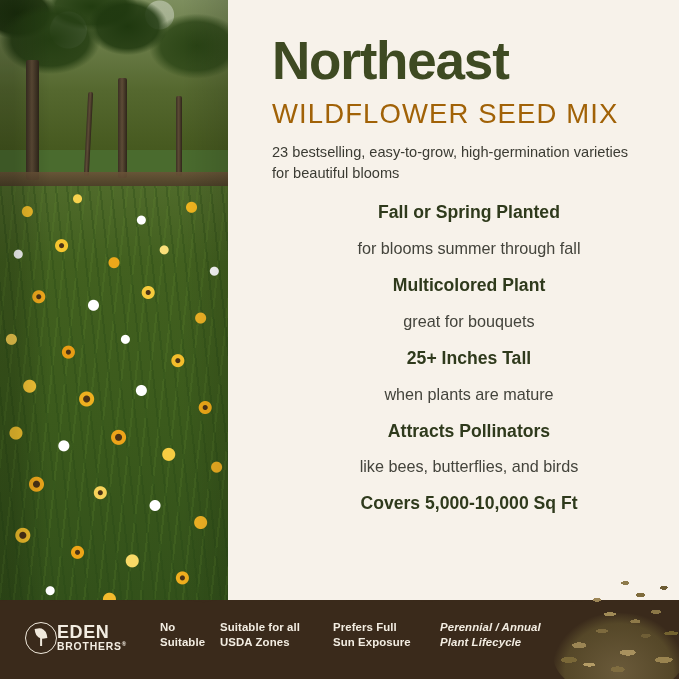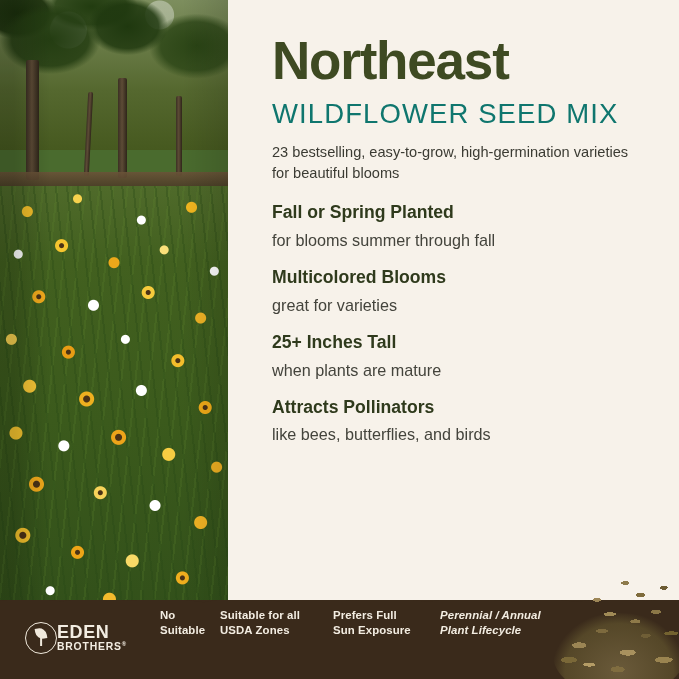--- a/index.html
+++ b/index.html
@@ -151,44 +151,46 @@
   #title {
     font-size: 53px;
     font-weight: bold;
     color: #3e4a22;
     letter-spacing: -1.2px;
     line-height: 1.02;
     margin: 0 0 6px 0;
   }
   #subtitle {
     font-size: 27.5px;
-    color: #0f766e;
+    color: #a16207;
     letter-spacing: 1.1px;
     line-height: 1.05;
     margin: 12px 0 13px 0;
   }
   #lede {
     font-size: 14.6px;
     color: #3b3b33;
     line-height: 1.42;
     margin: 7px 0 18px 0;
     max-width: 360px;
   }
   .feature { margin-bottom: 14px; }
   .feature .f-head {
     font-size: 17.6px;
     font-weight: bold;
     color: #2f3a1c;
     line-height: 1.3;
+    text-align: center;
   }
   .feature .f-sub {
     font-size: 16.2px;
     color: #44443c;
     line-height: 1.35;
-    margin-top: 6px;
+    margin-top: 14px;
+    text-align: center;
   }
 
   
   #footer {
     position: absolute;
     left: 0;
     bottom: 0;
     width: 679px;
     height: 79px;
     background: #3a2a1b;
@@ -199,21 +201,21 @@
     position: absolute;
     left: 0; top: -9px; width: 679px; height: 16px;
     background: #3a2a1b;
     clip-path: polygon(0 62%, 4% 40%, 9% 66%, 14% 34%, 19% 62%, 24% 38%,
       30% 70%, 35% 36%, 41% 64%, 46% 30%, 52% 62%, 57% 36%, 63% 68%,
       68% 34%, 74% 62%, 79% 38%, 85% 68%, 90% 36%, 95% 62%, 100% 44%,
       100% 100%, 0 100%);
   }
   .f-item {
     position: absolute;
-    top: 8px;
+    top: 20px;
     color: #f3ede2;
     font-size: 11.4px;
     font-weight: bold;
     line-height: 1.35;
     letter-spacing: .1px;
   }
   #fi1 { left: 160px; }
   #fi2 { left: 220px; }
   #fi3 { left: 333px; }
   #fi4 { left: 440px; font-style: italic; }
@@ -314,32 +316,33 @@
   <div id="content">
     <h1 id="title">Northeast</h1>
     <div id="subtitle">WILDFLOWER SEED MIX</div>
     <div id="lede">23 bestselling, easy-to-grow, high-germination varieties for beautiful blooms</div>
 
     <div class="feature">
       <div class="f-head">Fall or Spring Planted</div>
       <div class="f-sub">for blooms summer through fall</div>
     </div>
     <div class="feature">
-      <div class="f-head">Multicolored Blooms</div>
-      <div class="f-sub">great for varieties</div>
+      <div class="f-head">Multicolored Plant</div>
+      <div class="f-sub">great for bouquets</div>
     </div>
     <div class="feature">
       <div class="f-head">25+ Inches Tall</div>
       <div class="f-sub">when plants are mature</div>
     </div>
     <div class="feature">
       <div class="f-head">Attracts Pollinators</div>
       <div class="f-sub">like bees, butterflies, and birds</div>
     </div>
     <div class="feature">
+      <div class="f-head">Covers 5,000-10,000 Sq Ft</div>
     </div>
   </div>
 
   <div id="footer">
     <div id="soil-edge"></div>
 
     <div id="brand">
       <div id="brand-mark"></div>
       <div id="brand-text">
         <div id="brand-eden">EDEN</div>

